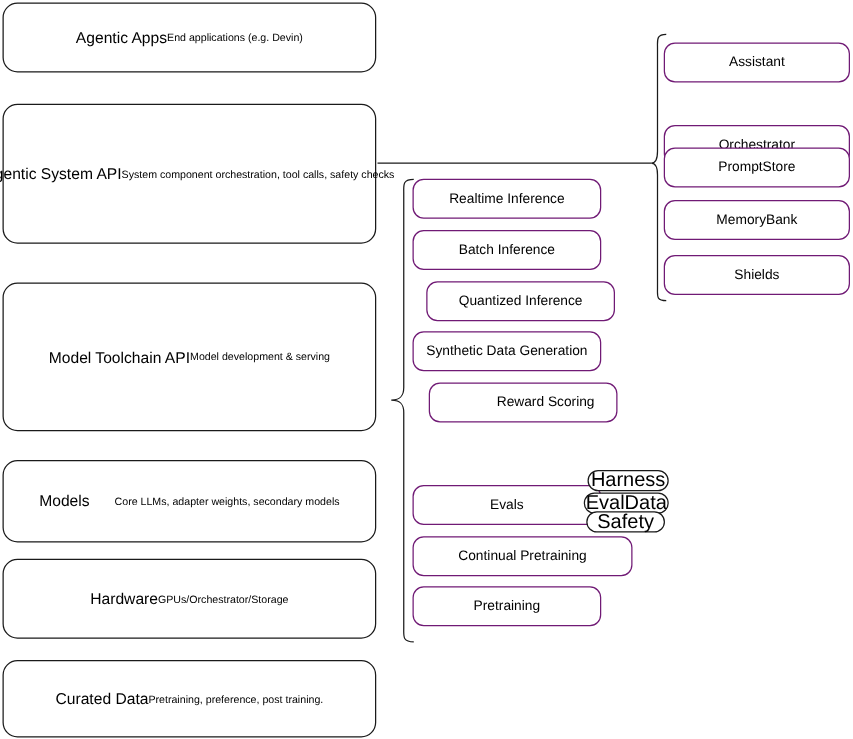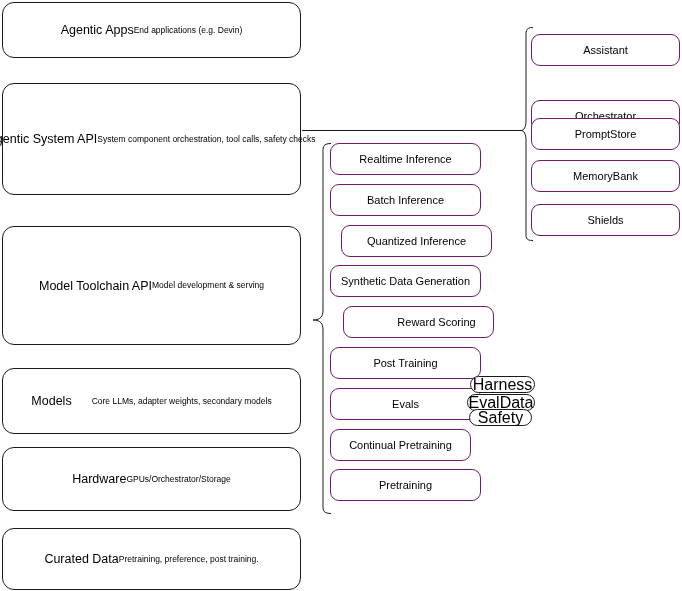--- a/index.html
+++ b/index.html
@@ -160,27 +160,24 @@
   </div>
   <div class="item-box" style="left:341px; top:225px; width:151px; height:32px;">
     <span>Quantized Inference</span>
   </div>
   <div class="item-box" style="left:330px; top:265px; width:151px; height:32px;">
     <span>Synthetic Data Generation</span>
   </div>
   <div class="item-box" style="left:343px; top:306px; width:151px; height:32px;padding-left:36px;">
     <span>Reward Scoring</span>
   </div>
-  <div class="item-box" style="left:330px; top:347px; width:151px; height:32px;">
-    <span>Post Training</span>
-  </div>
   <div class="item-box" style="left:330px; top:388px; width:151px; height:32px;">
     <span>Evals</span>
   </div>
-  <div class="item-box" style="left:330px; top:429px; width:141px; height:32px;">
+  <div class="item-box" style="left:330px; top:429px; width:176px; height:32px;">
     <span>Continual Pretraining</span>
   </div>
   <div class="item-box" style="left:330px; top:469px; width:151px; height:32px;">
     <span>Pretraining</span>
   </div>
 
   <div class="tag-pill" style="left:470px; top:376px; width:65px; height:17px;">
     <span>Harness</span>
   </div>
   <div class="tag-pill" style="left:467px; top:394px; width:68px; height:17px;">

